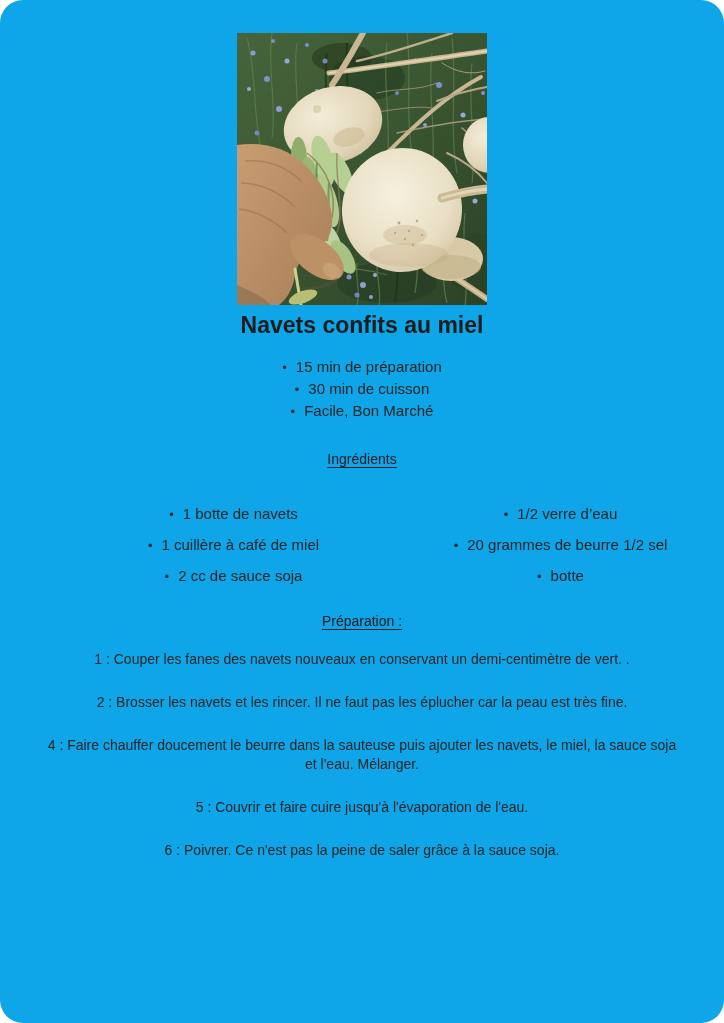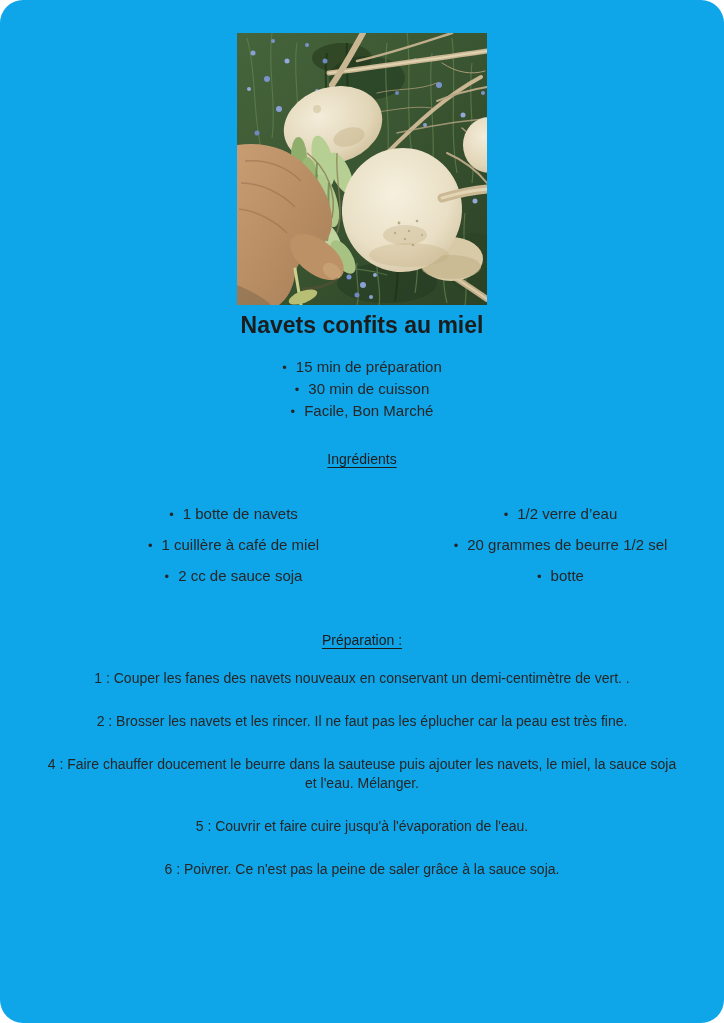--- a/index.html
+++ b/index.html
@@ -40,21 +40,21 @@
   h2.section {
     margin: 27px 0 0 0;
     text-align: center;
     font-size: 14px;
     font-weight: normal;
     line-height: 20px;
     color: #1c1c1c;
     text-decoration: underline;
     text-underline-offset: 3px;
   }
-  h2.section-prep { margin-top: 38px; }
+  h2.section-prep { margin-top: 19px; }
   .columns {
     display: flex;
     margin-top: 30px;
     font-size: 15px;
   }
   .columns ul {
     flex: 1;
     list-style: none;
     margin: 0;
     padding: 0;

